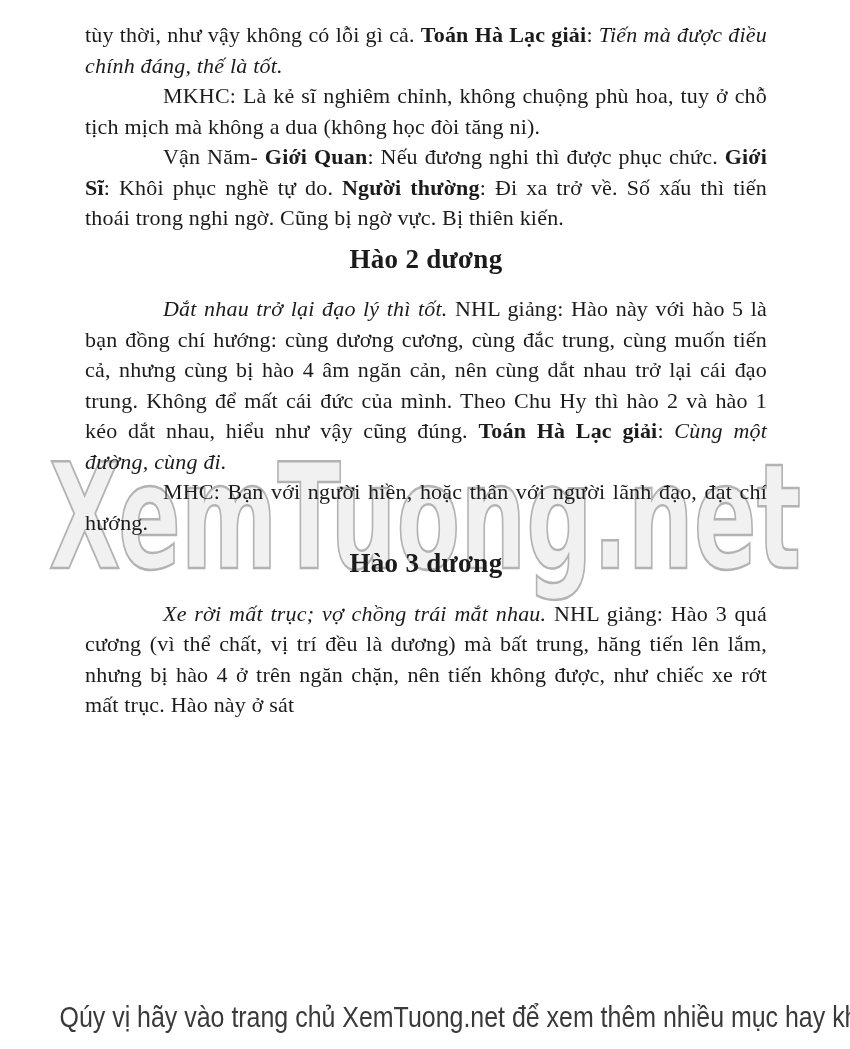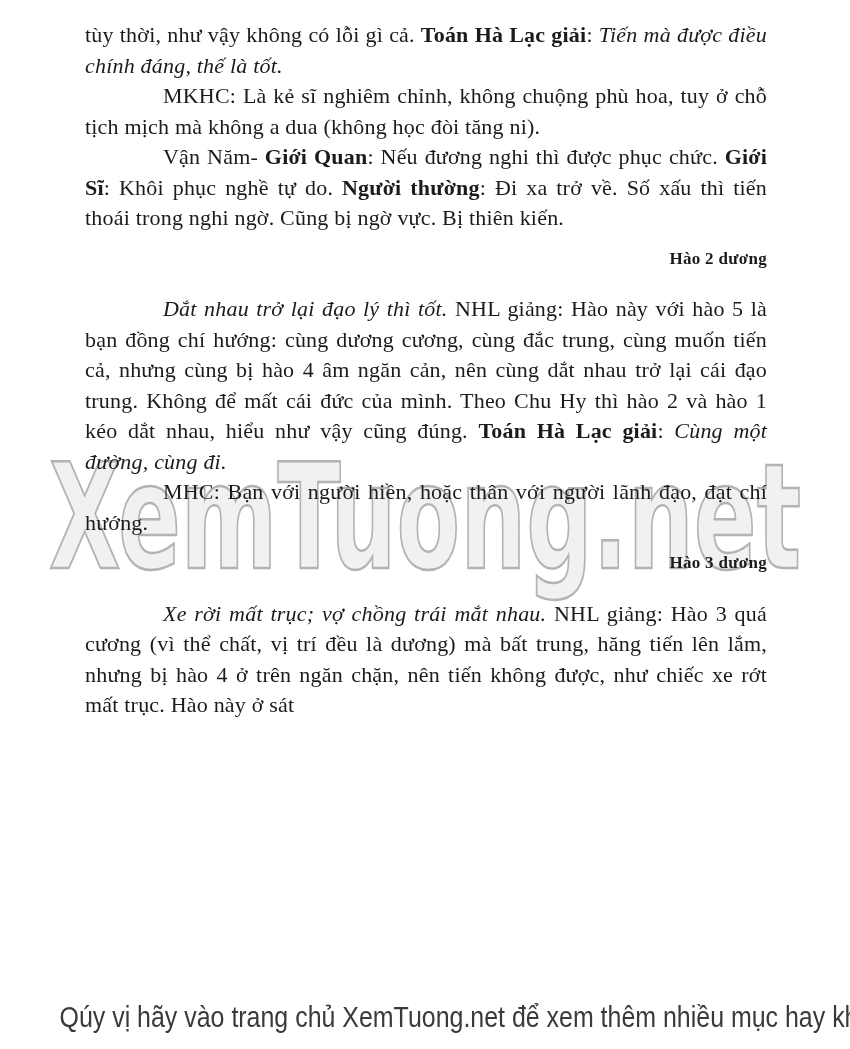--- a/index.html
+++ b/index.html
@@ -32,22 +32,22 @@
     font-size: 22px;
     line-height: 30.5px;
     text-align: justify;
     letter-spacing: 0.2px;
   }
   .content p.para { margin: 0; text-indent: 78px; }
   .content p.para.no-indent { text-indent: 0; }
   .content .bold { font-weight: bold; }
   .content .italic { font-style: italic; }
   .content h2.section {
-    text-align: right;
-    font-size: 17px;
+    text-align: center;
+    font-size: 27px;
     font-weight: bold;
     margin: 10px 0 20px 0;
     text-indent: 0;
     letter-spacing: 0.3px;
   }
   
   .footer {
     position: absolute;
     left: 0;
     top: 1001px;

